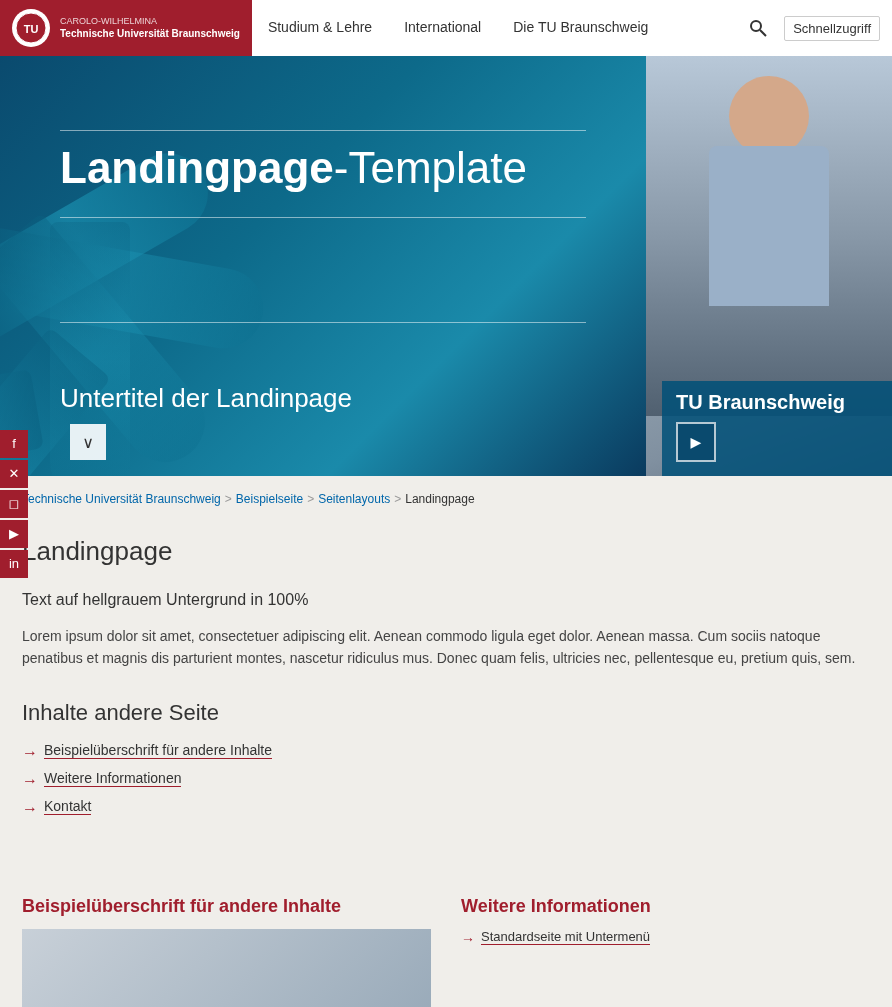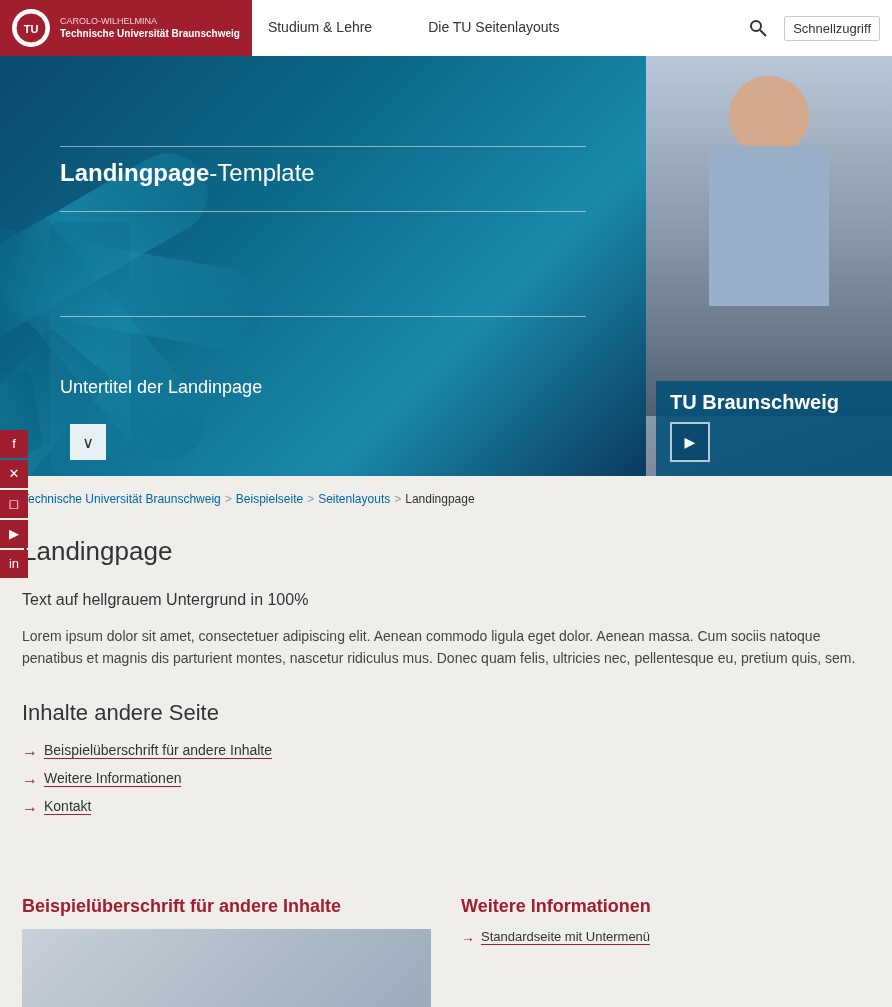--- a/index.html
+++ b/index.html
@@ -41,21 +41,20 @@
       color: #fff;
       font-size: 11px;
       line-height: 1.3;
       font-weight: bold;
     }
     .nav {
       display: flex;
       align-items: center;
       flex: 1;
       height: 100%;
-      gap: 24px;
     }
     .nav-item {
       padding: 0 16px;
       height: 100%;
       display: flex;
       align-items: center;
       font-size: 14px;
       color: #333;
       cursor: pointer;
       white-space: nowrap;
@@ -101,28 +100,28 @@
       flex: 1;
       background: linear-gradient(135deg, #0a4a6e 0%, #0d6a8a 40%, #1a8aaa 70%, #0a3a5e 100%);
       position: relative;
       display: flex;
       flex-direction: column;
       justify-content: center;
       padding: 40px 60px;
     }
     .hero-title {
       color: #fff;
-      font-size: 24px;
+      font-size: 44px;
       font-weight: 300;
       margin-bottom: 24px;
     }
     .hero-title span.bold { font-weight: 700; }
     .hero-subtitle {
       color: #fff;
-      font-size: 18px;
+      font-size: 26px;
       font-weight: 300;
       margin-top: 60px;
     }
     .hero-line {
       width: 100%;
       border-top: 1px solid rgba(255,255,255,0.5);
       margin: 12px 0;
     }
     .hero-scroll-btn {
       position: absolute;
@@ -147,21 +146,21 @@
     }
     .hero-image-placeholder {
       width: 100%;
       height: 100%;
       background: linear-gradient(160deg, #c8d0d8 0%, #a0b0bc 40%, #8090a0 80%, #607080 100%);
       position: relative;
     }
     .hero-video-overlay {
       position: absolute;
       bottom: 0;
-      left: 10px;
+      left: 16px;
       right: 0;
       background: rgba(0,80,120,0.85);
       padding: 10px 14px 14px;
     }
     .hero-video-title {
       color: #fff;
       font-size: 20px;
       font-weight: bold;
       margin-bottom: 8px;
     }
@@ -372,21 +371,22 @@
         <text x="16" y="21" text-anchor="middle" fill="#fff" font-size="11" font-weight="bold">TU</text>
       </svg>
     </div>
     <div class="logo-text">
       <div style="font-size:9px;font-weight:normal;opacity:0.8">CAROLO-WILHELMINA</div>
       <div style="font-size:10px;line-height:1.3">Technische Universität Braunschweig</div>
     </div>
   </div>
   <nav class="nav">
     <div class="nav-item">Studium &amp; Lehre</div>
-    <div class="nav-item">Die TU Seitenlayouts</div>
+    <div class="nav-item">International</div>
+    <div class="nav-item">Die TU Braunschweig</div>
   </nav>
   <div class="nav-right">
     <div class="search-icon-btn">
       <svg width="20" height="20" viewBox="0 0 20 20">
         <circle cx="8" cy="8" r="5" fill="none" stroke="#333" stroke-width="2"></circle>
         <line x1="12" y1="12" x2="18" y2="18" stroke="#333" stroke-width="2"></line>
       </svg>
     </div>
     <div class="schnellzugriff">
       <span>Schnellzugriff</span>

